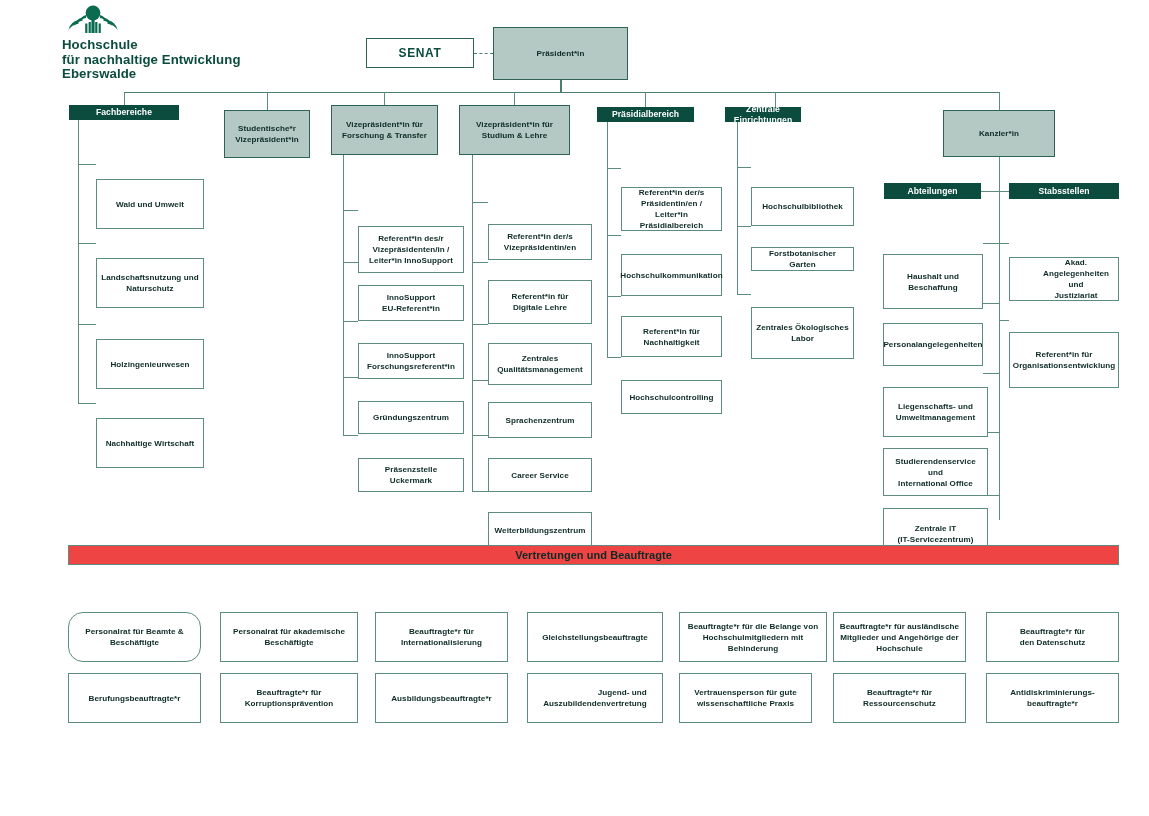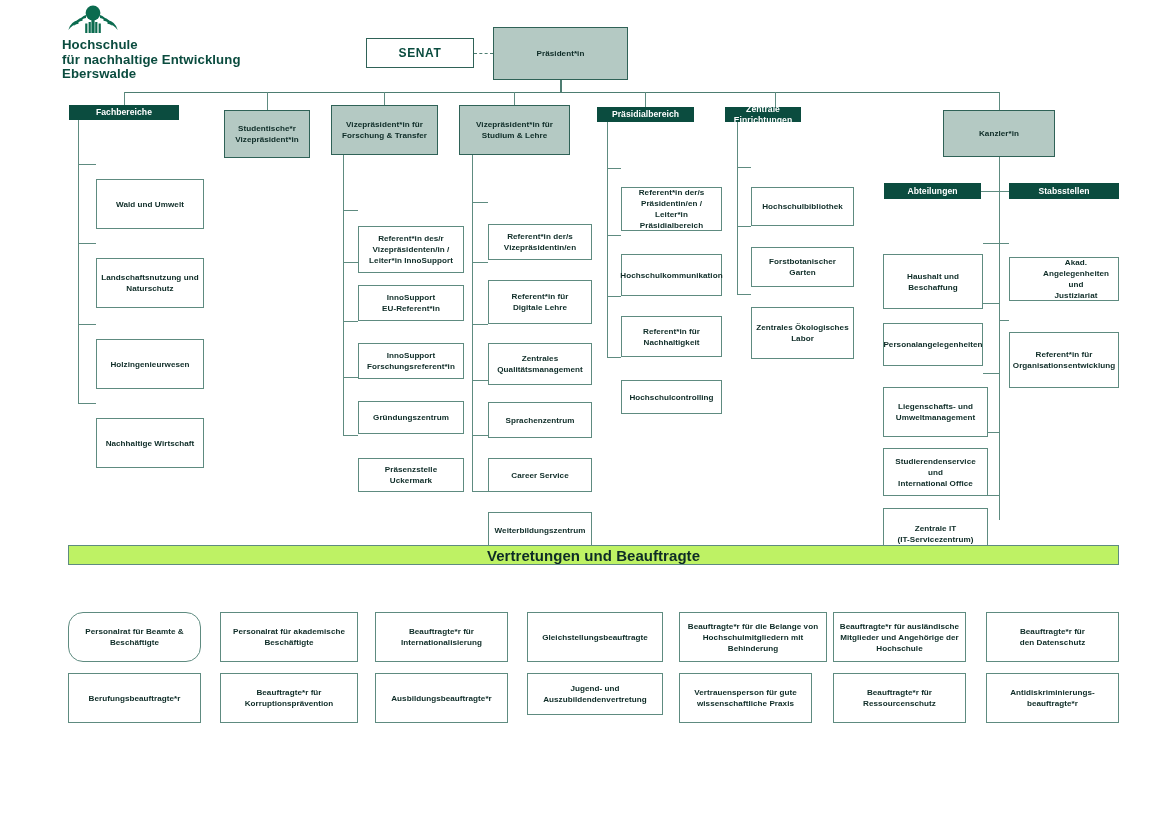--- a/index.html
+++ b/index.html
@@ -64,24 +64,24 @@
   }
   
   .node.dark {
     background: #0b4c3f;
     border: 1px solid #0b4c3f;
     color: #ffffff;
     font-size: 8.6px;
   }
   
   .node.bar {
-    background: #bef264;
+    background: #ef4444;
     border: 1px solid #5e8b80;
     color: #0d2b26;
-    font-size: 15px;
+    font-size: 11px;
   }
   .node.senat {
     background: #ffffff;
     border: 1px solid #2f6257;
     color: #0b4c3f;
     font-size: 12px;
     letter-spacing: .6px;
   }
 
   
@@ -226,21 +226,21 @@
 <div class="ln h" style="left:607px; top:357px; width:14px;"></div>
 <div class="node plain" style="left:621px; top:340px; width:101px; height:34px;">Hochschulcontrolling</div>
 
 <div class="node dark" style="left:725px; top:107px; width:76px; height:15px;">Zentrale Einrichtungen</div>
 <div class="ln v" style="left:737px; top:122px; height:172px;"></div>
 
 <div class="ln h" style="left:737px; top:167px; width:14px;"></div>
 <div class="node plain" style="left:751px; top:147px; width:103px; height:39px;">Hochschulbibliothek</div>
 
 <div class="ln h" style="left:737px; top:226px; width:14px;"></div>
-<div class="node plain" style="left:751px; top:207px; width:103px; height:40px;">Forstbotanischer Garten</div>
+<div class="node plain" style="left:751px; top:207px; width:103px; height:24px;">Forstbotanischer Garten</div>
 
 <div class="ln h" style="left:737px; top:294px; width:14px;"></div>
 <div class="node plain" style="left:751px; top:267px; width:103px; height:52px;">Zentrales Ökologisches
 Labor</div>
 
 <div class="node fill" style="left:943px; top:110px; width:112px; height:47px;">Kanzler*in</div>
 <div class="ln v" style="left:999px; top:157px; height:363px;"></div>
 
 <div class="ln h" style="left:981px; top:191px; width:18px;"></div>
 <div class="node dark" style="left:884px; top:183px; width:97px; height:16px;">Abteilungen</div>
@@ -289,20 +289,20 @@
 <div class="node plain" style="left:833px; top:572px; width:133px; height:50px;">Beauftragte*r für ausländische
 Mitglieder und Angehörige der
 Hochschule</div>
 <div class="node plain" style="left:986px; top:572px; width:133px; height:50px;">Beauftragte*r für
 den Datenschutz</div>
 
 <div class="node plain" style="left:68px; top:633px; width:133px; height:50px;">Berufungsbeauftragte*r</div>
 <div class="node plain" style="left:220px; top:633px; width:138px; height:50px;">Beauftragte*r für
 Korruptionsprävention</div>
 <div class="node plain" style="left:375px; top:633px; width:133px; height:50px;">Ausbildungsbeauftragte*r</div>
-<div class="node plain" style="left:527px; top:633px; width:136px; height:42px;">Jugend- und
+<div class="node plain" style="left:527px; top:633px; width:136px; height:50px;text-align:right;">Jugend- und
 Auszubildendenvertretung</div>
 <div class="node plain" style="left:679px; top:633px; width:133px; height:50px;">Vertrauensperson für gute
 wissenschaftliche Praxis</div>
 <div class="node plain" style="left:833px; top:633px; width:133px; height:50px;">Beauftragte*r für
 Ressourcenschutz</div>
 <div class="node plain" style="left:986px; top:633px; width:133px; height:50px;">Antidiskriminierungs-
 beauftragte*r</div>
 
 </body></html>

